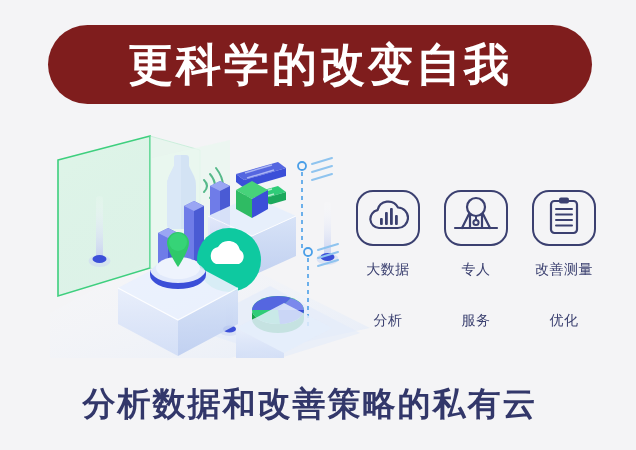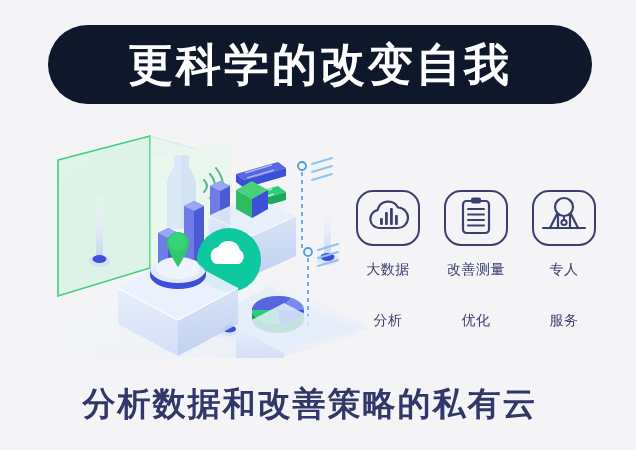--- a/index.html
+++ b/index.html
@@ -20,21 +20,21 @@
     background: #f4f4f6;
   }
 
   
   .title-banner {
     position: absolute;
     left: 48px;
     top: 25px;
     width: 544px;
     height: 79px;
-    background: #0f172a;
+    background: #7f1d1d;
     border-radius: 40px;
     display: flex;
     align-items: center;
     justify-content: center;
   }
   .title-text {
     color: #ffffff;
     font-size: 45px;
     font-weight: bold;
     letter-spacing: 3px;
@@ -292,20 +292,39 @@
               <rect x="18" y="13" width="2.8" height="13" rx="1"></rect>
               <rect x="23" y="9" width="2.8" height="17" rx="1"></rect>
               <rect x="28" y="16" width="2.8" height="10" rx="1"></rect>
             </g>
           </svg>
         </span>
       </div>
       <div class="feature-label">
         <span>大数据</span>
         <span class="l2">分析</span>
+      </div>
+    </div>
+
+    <div class="feature">
+      <div class="feature-icon-box">
+        <span>
+          <svg width="46" height="42" viewBox="0 0 46 42">
+            <circle cx="23" cy="12" r="9" fill="none" stroke="#3b4070" stroke-width="2.2"></circle>
+            <path d="M16,19 L9,33 M30,19 L37,33" fill="none" stroke="#3b4070" stroke-width="2.2" stroke-linecap="round"></path>
+            <path d="M17,19 L17,33 L29,33 L29,19" fill="none" stroke="#3b4070" stroke-width="2.2" stroke-linejoin="round"></path>
+            <line x1="23" y1="21" x2="23" y2="25" stroke="#3b4070" stroke-width="2"></line>
+            <circle cx="23" cy="27.5" r="2.6" fill="none" stroke="#3b4070" stroke-width="2"></circle>
+            <line x1="2" y1="33" x2="44" y2="33" stroke="#3b4070" stroke-width="2.2" stroke-linecap="round"></line>
+          </svg>
+        </span>
+      </div>
+      <div class="feature-label">
+        <span>专人</span>
+        <span class="l2">服务</span>
       </div>
     </div>
 
     <div class="feature">
       <div class="feature-icon-box">
         <span>
           <svg width="36" height="40" viewBox="0 0 36 40">
             <rect x="5" y="5" width="26" height="32" rx="3.5" fill="none" stroke="#3b4070" stroke-width="2.2"></rect>
             <rect x="13" y="1.5" width="10" height="6" rx="2" fill="#3b4070"></rect>
             <g stroke="#3b4070" stroke-width="2" stroke-linecap="round">
@@ -316,36 +335,17 @@
             </g>
           </svg>
         </span>
       </div>
       <div class="feature-label">
         <span>改善测量</span>
         <span class="l2">优化</span>
       </div>
     </div>
 
-    <div class="feature">
-      <div class="feature-icon-box">
-        <span>
-          <svg width="46" height="42" viewBox="0 0 46 42">
-            <circle cx="23" cy="12" r="9" fill="none" stroke="#3b4070" stroke-width="2.2"></circle>
-            <path d="M16,19 L9,33 M30,19 L37,33" fill="none" stroke="#3b4070" stroke-width="2.2" stroke-linecap="round"></path>
-            <path d="M17,19 L17,33 L29,33 L29,19" fill="none" stroke="#3b4070" stroke-width="2.2" stroke-linejoin="round"></path>
-            <line x1="23" y1="21" x2="23" y2="25" stroke="#3b4070" stroke-width="2"></line>
-            <circle cx="23" cy="27.5" r="2.6" fill="none" stroke="#3b4070" stroke-width="2"></circle>
-            <line x1="2" y1="33" x2="44" y2="33" stroke="#3b4070" stroke-width="2.2" stroke-linecap="round"></line>
-          </svg>
-        </span>
-      </div>
-      <div class="feature-label">
-        <span>专人</span>
-        <span class="l2">服务</span>
-      </div>
-    </div>
-
   </div>
 
   <div class="footer-text">分析数据和改善策略的私有云</div>
 
 </div>
 
 </body></html>

